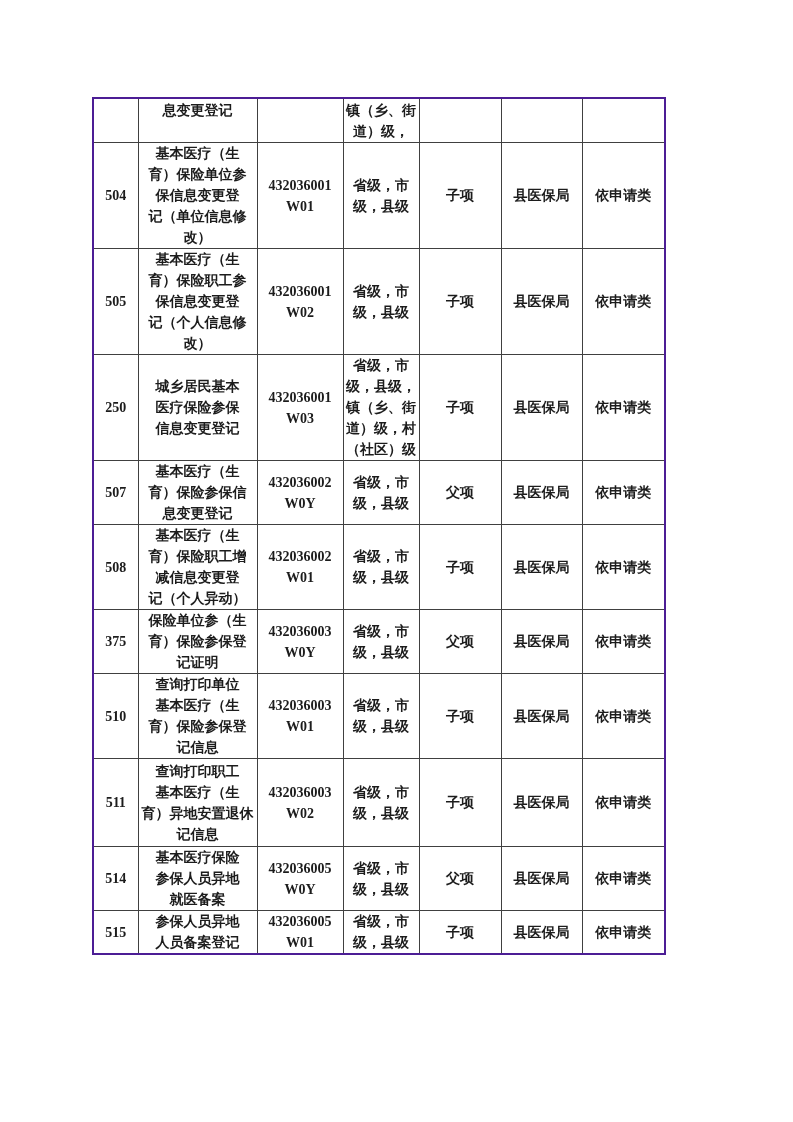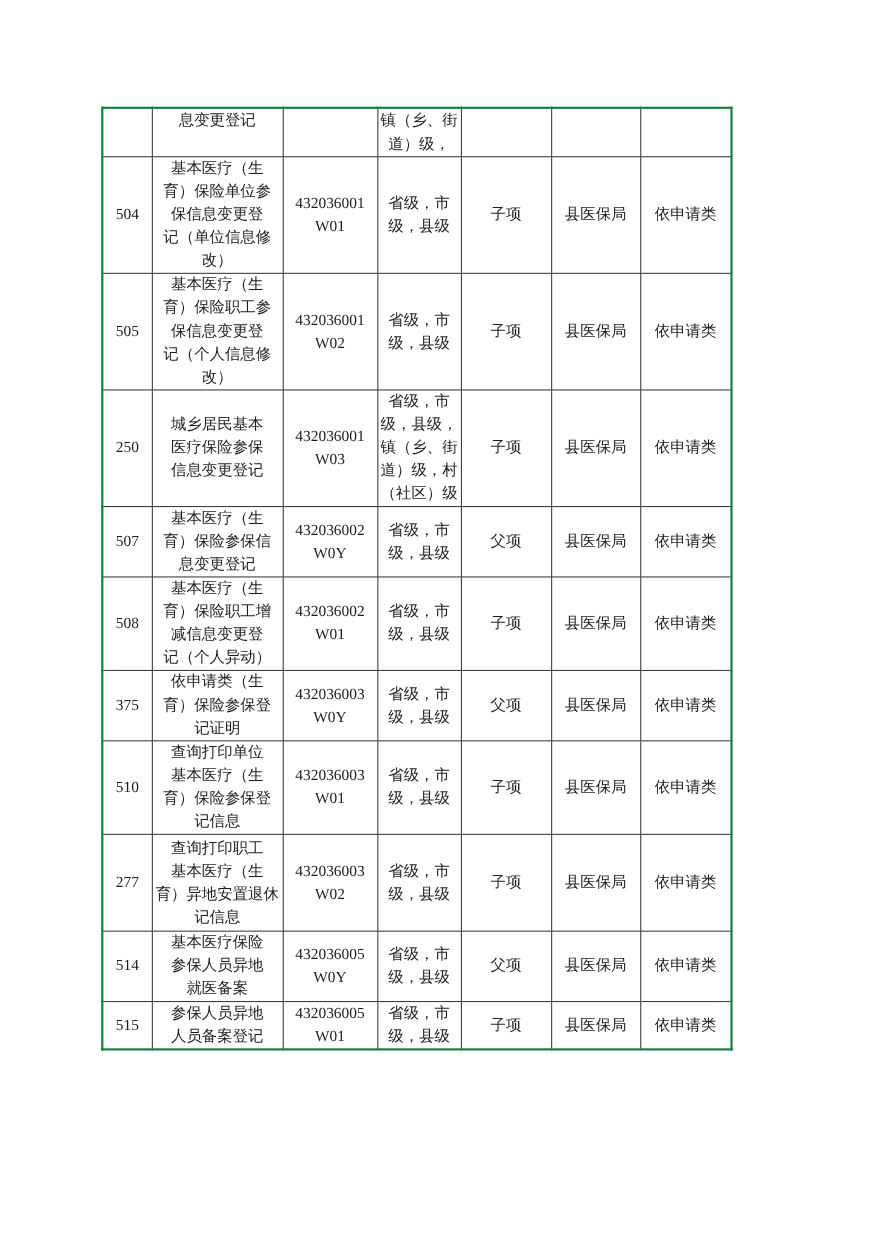--- a/index.html
+++ b/index.html
@@ -15,21 +15,22 @@
     overflow: hidden;
     font-family: "Liberation Serif", "DejaVu Serif", serif;
   }
   table.doc-table {
     position: absolute;
     left: 92px;
     top: 97px;
     width: 572px;
     border-collapse: collapse;
     table-layout: fixed;
-    border: 2px solid #15803d;
+    border: 2px solid #4c1d95;
+    font-weight: bold;
   }
   table.doc-table td {
     border: 1px solid #404040;
     text-align: center;
     vertical-align: middle;
     white-space: pre-line;
     font-size: 14px;
     line-height: 21px;
     color: #1c1c1c;
     padding: 0 2px;
@@ -141,21 +142,21 @@
         <td>432036002
 W01</td>
         <td>省级，市
 级，县级</td>
         <td>子项</td>
         <td>县医保局</td>
         <td>依申请类</td>
       </tr>
       <tr style="height:63px">
         <td>375</td>
-        <td>依申请类（生
+        <td>保险单位参（生
 育）保险参保登
 记证明</td>
         <td>432036003
 W0Y</td>
         <td>省级，市
 级，县级</td>
         <td>父项</td>
         <td>县医保局</td>
         <td>依申请类</td>
       </tr>
@@ -167,21 +168,21 @@
 记信息</td>
         <td>432036003
 W01</td>
         <td>省级，市
 级，县级</td>
         <td>子项</td>
         <td>县医保局</td>
         <td>依申请类</td>
       </tr>
       <tr style="height:88px">
-        <td>277</td>
+        <td>511</td>
         <td>查询打印职工
 基本医疗（生
 育）异地安置退休
 记信息</td>
         <td>432036003
 W02</td>
         <td>省级，市
 级，县级</td>
         <td>子项</td>
         <td>县医保局</td>

